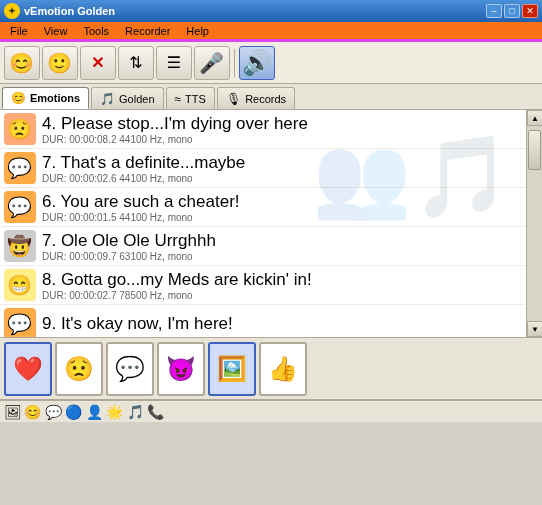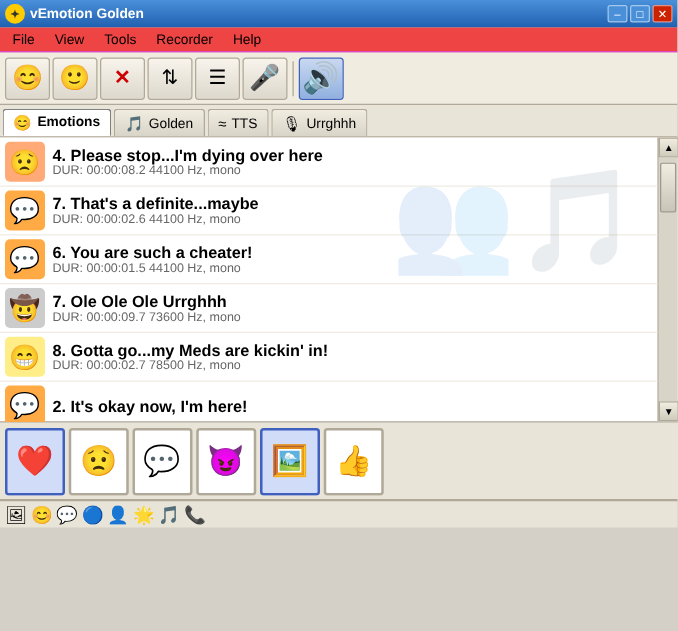--- a/index.html
+++ b/index.html
@@ -57,25 +57,25 @@
       font-size: 9px;
       cursor: pointer;
       color: white;
     }
     .title-btn.close { background: #cc2200; }
     .title-btn.min { background: #4a90d9; }
     .title-btn.max { background: #4a90d9; }
 
     
     .menu-bar {
-      background: #ef4444;
+      background: #f97316;
       height: 20px;
       display: flex;
       align-items: center;
-      border-bottom: 1px solid #d946ef;
+      border-bottom: 3px solid #d946ef;
       padding: 0 2px;
     }
     .menu-item {
       padding: 2px 8px;
       font-size: 11px;
       cursor: pointer;
       color: #000;
     }
 
     
@@ -170,22 +170,22 @@
       margin-right: 6px;
       flex-shrink: 0;
       border-radius: 3px;
       display: flex;
       align-items: center;
       justify-content: center;
       font-size: 20px;
     }
     .list-item-text { flex: 1; }
     .list-item-title {
-      font-size: 13px;
-      font-weight: bold;
+      font-size: 17px;
+      font-weight: normal;
       color: #000;
     }
     .list-item-dur {
       font-size: 10px;
       color: #666;
     }
 
     
     .scrollbar {
       width: 16px;
@@ -331,21 +331,21 @@
   <div class="tab">
     <span class="tab-icon">🎵</span>
     <span>Golden</span>
   </div>
   <div class="tab">
     <span class="tab-icon">≈</span>
     <span>TTS</span>
   </div>
   <div class="tab">
     <span class="tab-icon">🎙</span>
-    <span>Urrghhh</span>
+    <span>Records</span>
   </div>
 </div>
 
 <div class="main-content" style="position:relative;">
   <div class="list-area">
 
   <div class="list-item">
     <div class="list-item-avatar" style="background:#ffaa77; border-radius:4px;">
       <span style="font-size:20px;">😟</span>
     </div>
@@ -371,38 +371,38 @@
       <div class="list-item-title">6. You are such a cheater!</div>
       <div class="list-item-dur">DUR: 00:00:01.5  44100 Hz, mono</div>
     </div>
   </div>
       <div class="list-item">
     <div class="list-item-avatar" style="background:#cccccc; border-radius:4px;">
       <span style="font-size:20px;">🤠</span>
     </div>
     <div class="list-item-text">
       <div class="list-item-title">7. Ole Ole Ole Urrghhh</div>
-      <div class="list-item-dur">DUR: 00:00:09.7  73600 Hz, mono</div>
+      <div class="list-item-dur">DUR: 00:00:09.7  63100 Hz, mono</div>
     </div>
   </div>
       <div class="list-item">
     <div class="list-item-avatar" style="background:#ffee88; border-radius:4px;">
       <span style="font-size:20px;">😁</span>
     </div>
     <div class="list-item-text">
       <div class="list-item-title">8. Gotta go...my Meds are kickin' in!</div>
       <div class="list-item-dur">DUR: 00:00:02.7  78500 Hz, mono</div>
     </div>
   </div>
       <div class="list-item">
     <div class="list-item-avatar" style="background:#ffaa44; border-radius:4px;">
       <span style="font-size:20px;">💬</span>
     </div>
     <div class="list-item-text">
-      <div class="list-item-title">2. It's okay now, I'm here!</div>
+      <div class="list-item-title">9. It's okay now, I'm here!</div>
     </div>
   </div>
     </div>
 
   <div style="position:absolute; right:30px; top:20px; opacity:0.12; pointer-events:none; font-size:80px; z-index:0;">
     👥🎵
   </div>
 
   <div class="scrollbar">
     <div class="scrollbar-btn">▲</div>

